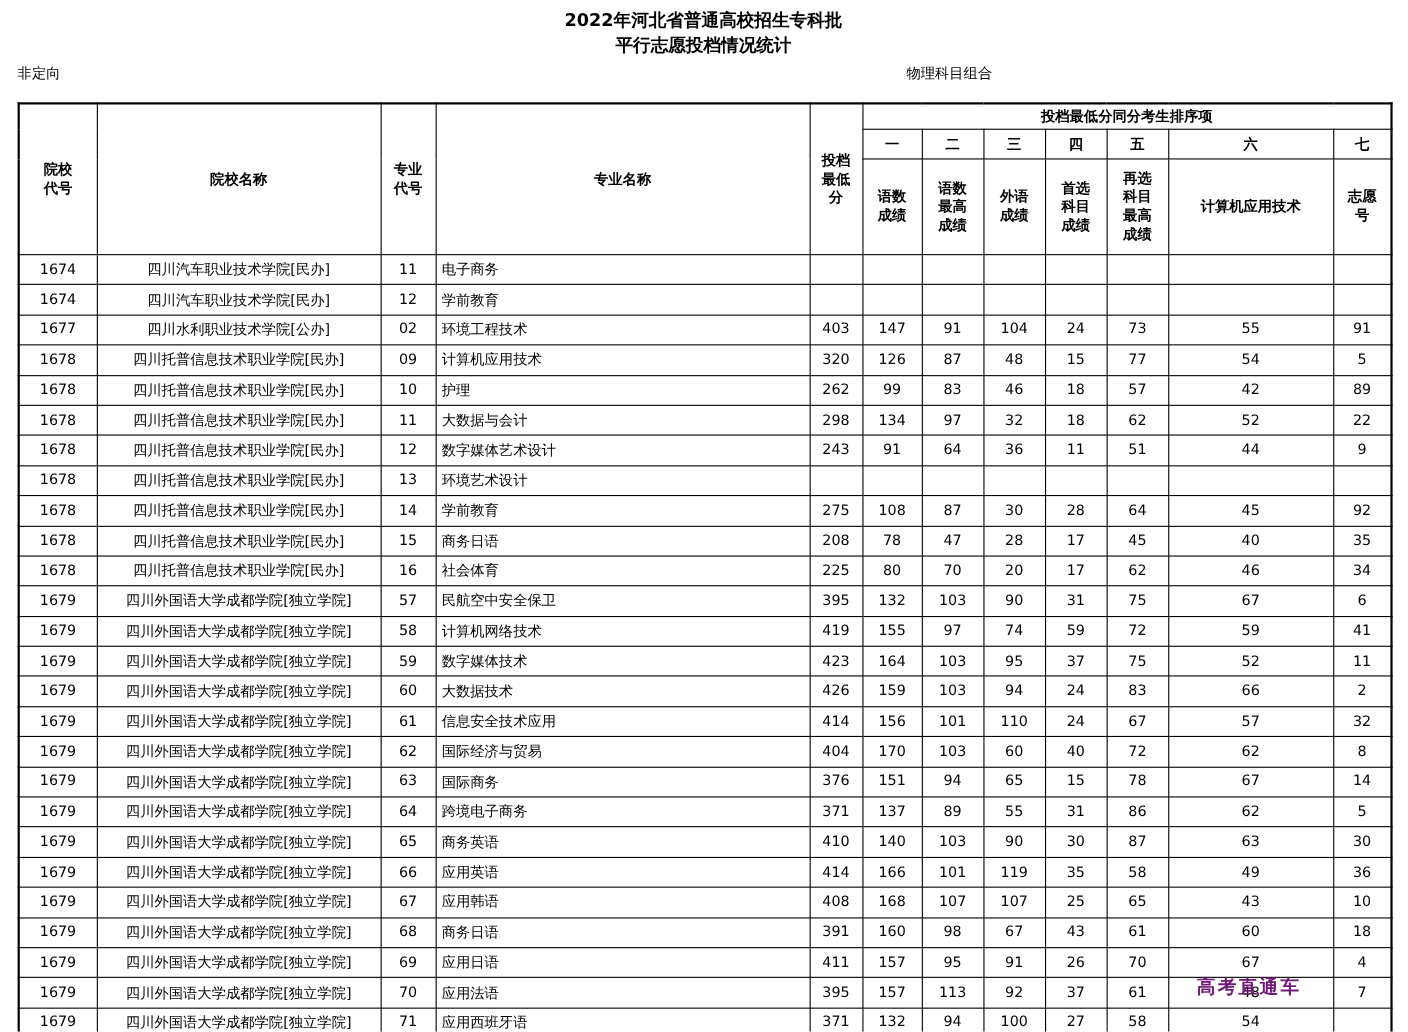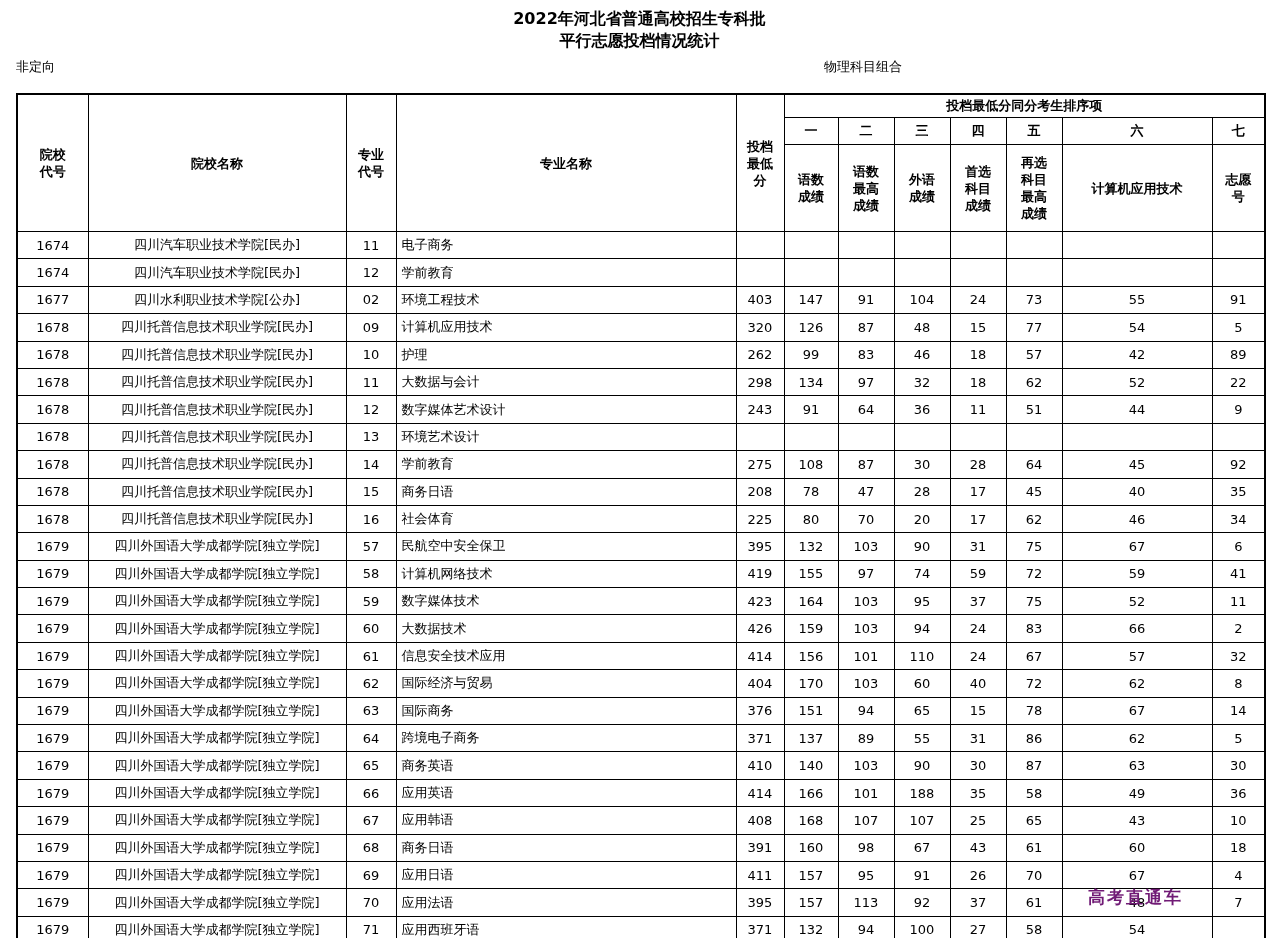--- a/index.html
+++ b/index.html
@@ -376,21 +376,21 @@
           <td class="c11">30</td>
         </tr>
         <tr>
           <td class="c0">1679</td>
           <td class="c1">四川外国语大学成都学院[独立学院]</td>
           <td class="c2">66</td>
           <td class="c3">应用英语</td>
           <td class="c4">414</td>
           <td class="c5">166</td>
           <td class="c6">101</td>
-          <td class="c7">188</td>
+          <td class="c7">119</td>
           <td class="c8">35</td>
           <td class="c9">58</td>
           <td class="c10">49</td>
           <td class="c11">36</td>
         </tr>
         <tr>
           <td class="c0">1679</td>
           <td class="c1">四川外国语大学成都学院[独立学院]</td>
           <td class="c2">67</td>
           <td class="c3">应用韩语</td>

